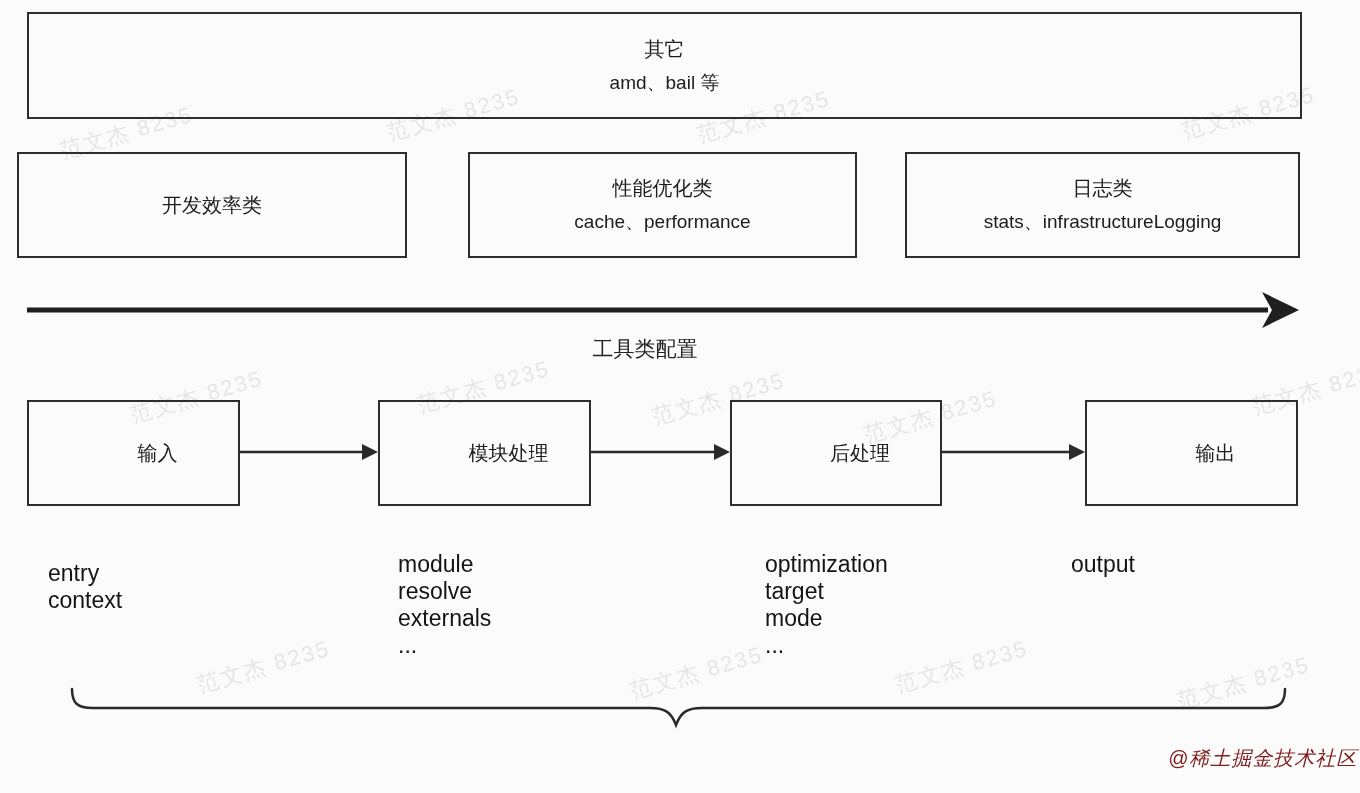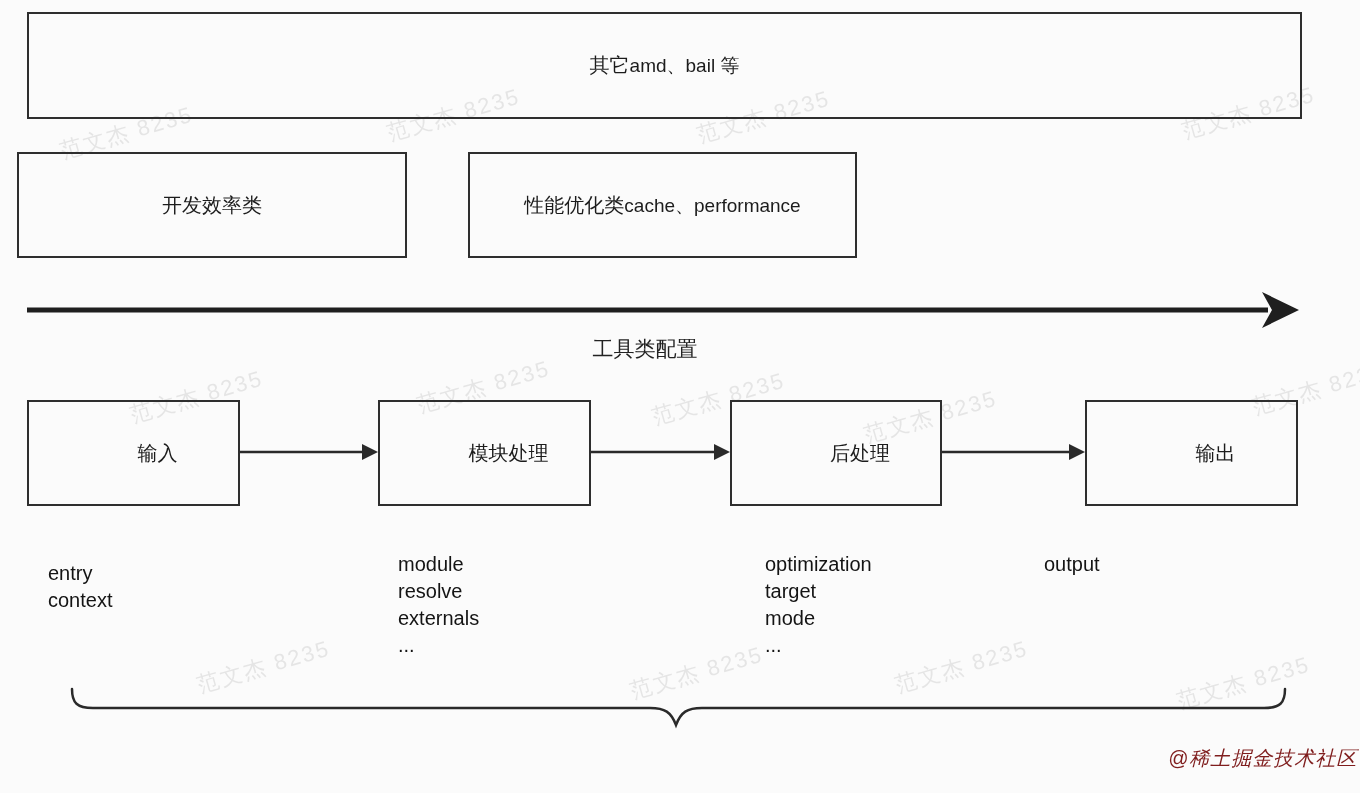--- a/index.html
+++ b/index.html
@@ -3,36 +3,36 @@
 <meta charset="utf-8">
 <style>
   html,body{margin:0;padding:0;background:#fbfbfb;}
   .canvas{
     position:relative;width:1360px;height:793px;overflow:hidden;
     background:#fbfbfb;color:#1c1c1c;
     font-family:"Liberation Sans","DejaVu Sans",sans-serif;
   }
   .box{
     position:absolute;border:2px solid #2e2e2e;background:transparent;
-    display:flex;flex-direction:row;align-items:center;justify-content:center;
+    display:flex;flex-direction:column;align-items:center;justify-content:center;
     text-align:center;
   }
   .box .t{font-size:20px;line-height:33px;}
   .box .s{font-size:19px;line-height:33px;}
   .flow-label{font-size:20px;margin-left:48px;}
   .axis-label{
     position:absolute;left:560px;top:335px;width:170px;text-align:center;
     font-size:21px;color:#222;
   }
   .brace-label{
     position:absolute;left:582px;top:751px;width:180px;text-align:center;
     font-size:21px;color:#222;
   }
   .props{
-    position:absolute;font-size:20px;line-height:27px;color:#141414;
+    position:absolute;font-size:23px;line-height:27px;color:#141414;
   }
   .props span{display:block;}
   .credit{
     position:absolute;left:1168px;top:745px;font-size:20px;color:#7f1d1d;
     letter-spacing:1px;white-space:nowrap;font-style:italic;
   }
   .wm{
     position:absolute;font-size:22px;color:rgba(125,125,125,0.17);
     transform:rotate(-16deg);white-space:nowrap;letter-spacing:2px;
   }
@@ -83,20 +83,24 @@
 
   <div class="box" style="left:17px;top:152px;width:386px;height:102px">
     <div class="t">开发效率类</div>
   </div>
 
   <div class="box" style="left:468px;top:152px;width:385px;height:102px">
     <div class="t">性能优化类</div>
     <div class="s">cache、performance</div>
   </div>
 
+  <div class="box" style="left:905px;top:152px;width:391px;height:102px">
+    <div class="t">日志类</div>
+    <div class="s">stats、infrastructureLogging</div>
+  </div>
 
   <div class="axis-label">工具类配置</div>
 
   <div class="box" style="left:27px;top:400px;width:209px;height:102px">
     <div class="flow-label">输入</div>
   </div>
 
   <div class="box" style="left:378px;top:400px;width:209px;height:102px">
     <div class="flow-label">模块处理</div>
   </div>
@@ -121,20 +125,20 @@
     <span>...</span>
   </div>
 
   <div class="props" style="left:765px;top:551px">
     <span>optimization</span>
     <span>target</span>
     <span>mode</span>
     <span>...</span>
   </div>
 
-  <div class="props" style="left:1044px;top:551px">
+  <div class="props" style="left:1071px;top:551px">
     <span>output</span>
   </div>
 
 
   <div class="credit">@稀土掘金技术社区</div>
 
 </div>
 
 </body></html>

